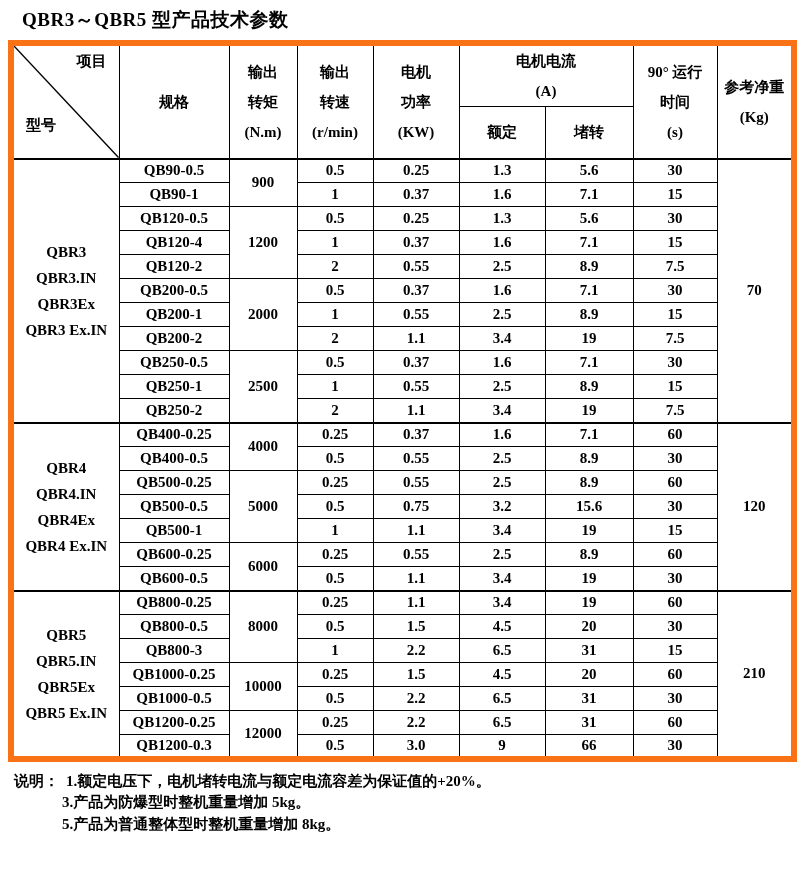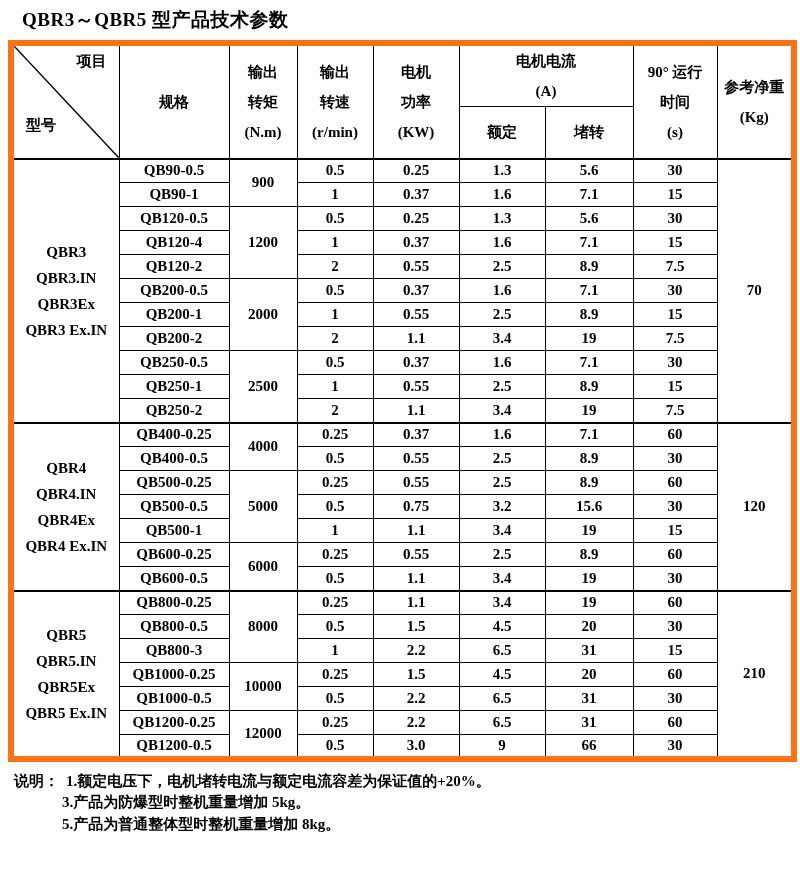--- a/index.html
+++ b/index.html
@@ -322,21 +322,21 @@
         <tr>
           <td class="spec-cell">QB1200-0.25</td>
           <td rowspan="2" class="num-cell">12000</td>
           <td class="num-cell">0.25</td>
           <td class="num-cell">2.2</td>
           <td class="num-cell">6.5</td>
           <td class="num-cell">31</td>
           <td class="num-cell">60</td>
         </tr>
         <tr>
-          <td class="spec-cell">QB1200-0.5</td>
+          <td class="spec-cell">QB1200-0.3</td>
           <td class="num-cell">0.5</td>
           <td class="num-cell">3.0</td>
           <td class="num-cell">9</td>
           <td class="num-cell">66</td>
           <td class="num-cell">30</td>
         </tr>
       </tbody>
   </table>
 
   <div class="notes">

